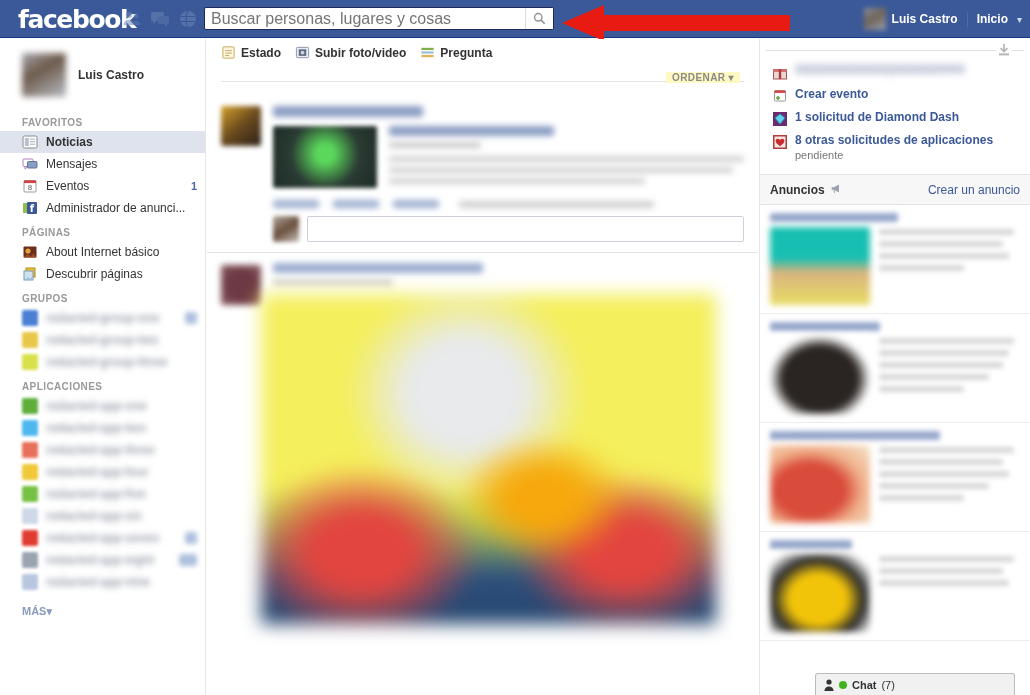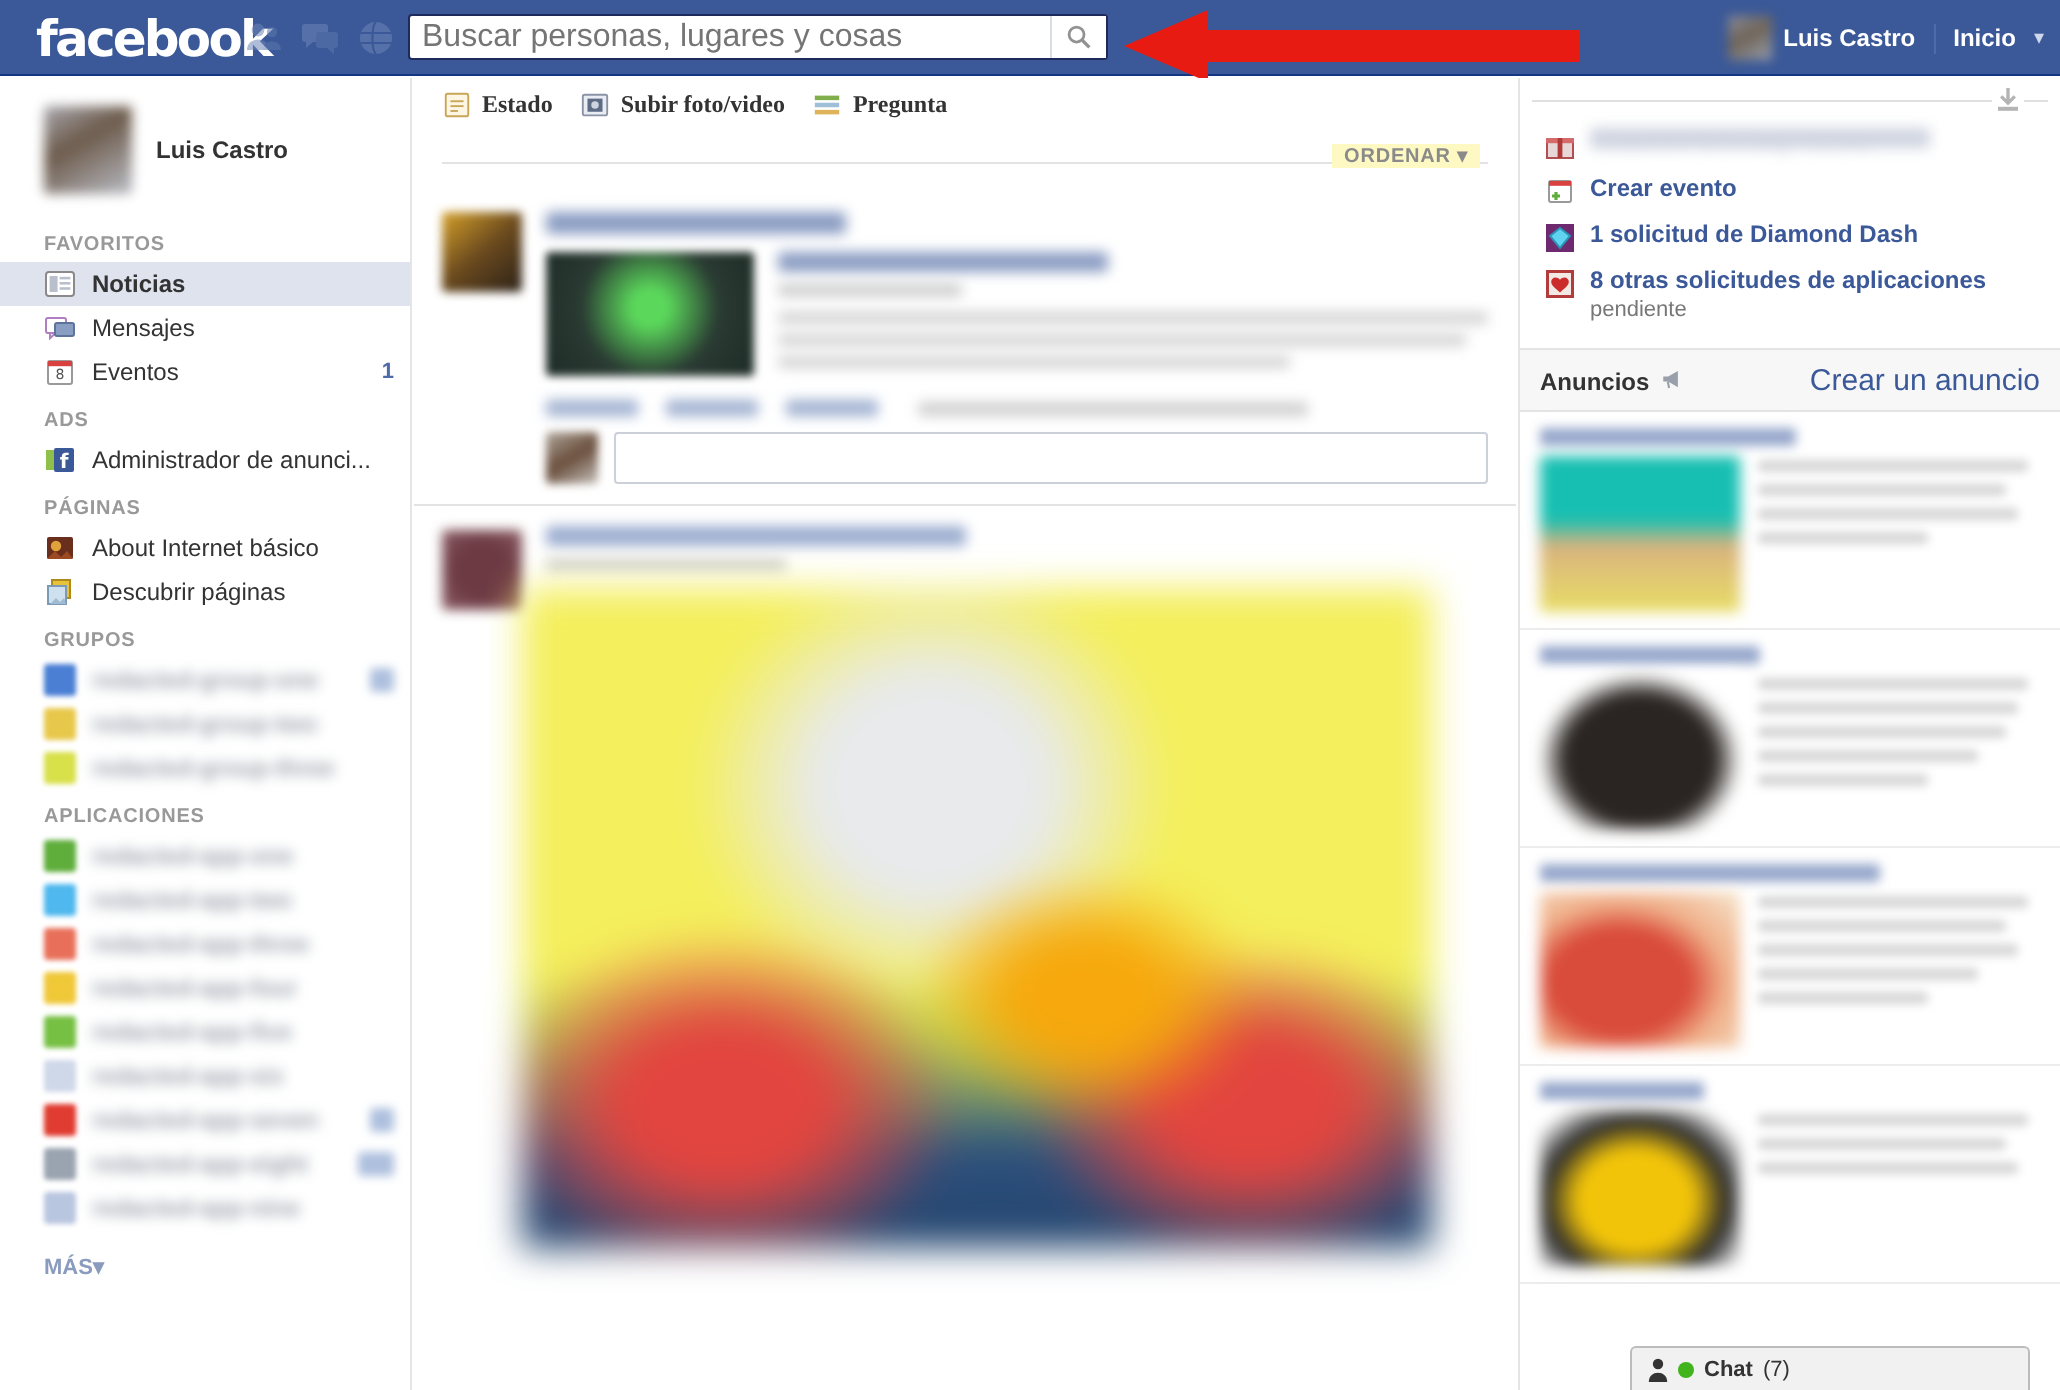--- a/index.html
+++ b/index.html
@@ -93,21 +93,21 @@
   .nav-item.redact .nav-label {
     filter: blur(3.2px); color:#9aa0ab; font-weight: bold;
   }
   .nav-item.redact .nav-badge { filter: blur(2.4px); background:#aec0de; color:#aec0de; border-radius:2px; padding:0 3px;}
   .sw { width:16px;height:16px;border-radius:2px;filter: blur(1.4px); }
 
   .more-link { padding: 12px 0 0 22px; font-size: 11px; font-weight:bold; color:#8b9bbd; cursor:pointer;}
 
   
   .center-col { position: absolute; left: 207px; top: 0; width: 551px; height: 656px; }
-  .composer { padding: 6px 14px 0 14px; font-family: Liberation Serif, serif; }
+  .composer { padding: 6px 14px 0 14px; }
   .comp-tabs { display:flex; align-items:center; gap: 14px; margin-bottom: 8px; }
   .comp-tab { display:flex; align-items:center; gap:5px; font-size: 12px; font-weight:bold; color:#333; cursor:pointer; }
   .comp-tab .ct-ico { width:15px;height:15px; }
   .comp-box {
     height: 28px; border:1px solid #ccd0d9; border-radius: 2px; background:#fff;
     display:flex; align-items:center; padding: 0 8px; color:#777; font-size: 12px; cursor: text;
     box-shadow: inset 0 1px 1px rgba(0,0,0,.03);
   }
   .sort-row { position: relative; height: 26px; margin: 6px 14px 0 14px; }
   .sort-row .line { position:absolute; top:13px; left:0; right:0; height:1px; background:#e3e3e3; }
@@ -170,21 +170,21 @@
   .req-sub { color:#777; font-weight: normal; font-size: 11px; display:block; }
   .req-item.redact .req-text { filter: blur(3.2px); background:#cfd4e0; color:#cfd4e0; border-radius:2px; width: 170px; height: 10px; }
 
   .ads-head {
     display:flex; align-items:center; justify-content:space-between;
     margin: 8px 0 0 0; padding: 7px 10px 6px 10px;
     border-top:1px solid #e3e3e3; border-bottom:1px solid #e3e3e3;
     background:#f7f7f7;
   }
   .ads-title { font-size: 12px; font-weight:bold; color:#333; display:flex; align-items:center; gap:5px; }
-  .ads-create { font-size: 15px; color:#3b5998; cursor:pointer; }
+  .ads-create { font-size: 12px; color:#3b5998; cursor:pointer; }
 
   .ad { padding: 8px 10px 8px 10px; border-bottom:1px solid #ececec; }
   .ad-title { height: 9px; width: 128px; background:#97a8cc; border-radius:2px; filter: blur(2.6px); margin-bottom: 5px; }
   .ad-title.w2 { width: 110px; }
   .ad-title.w3 { width: 170px; }
   .ad-title.w4 { width: 82px; }
   .ad-row { display:flex; gap: 9px; }
   .ad-img { width: 100px; height: 78px; flex:0 0 100px; border-radius:2px; filter: blur(3.4px); }
   .ad-img.a1 { background: linear-gradient(180deg,#17bfb2 0 40%, #d9b37e 58%, #e8dd66 100%); }
   .ad-img.a2 { background: radial-gradient(ellipse at 50% 55%, #2a2522 0 52%, #ffffff 72%); }
@@ -298,21 +298,20 @@
         <svg viewBox="0 0 16 16" width="16" height="16">
             <rect x="2" y="2.5" width="12" height="11.5" rx="1" fill="#fff" stroke="#9a9a9a"></rect>
             <rect x="2" y="2.5" width="12" height="2.6" fill="#d94040"></rect>
             <text x="8" y="11.6" font-size="7" text-anchor="middle" fill="#555" font-family="DejaVu Sans">8</text>
           </svg>
       </span>
       <span class="nav-label">Eventos</span>
       <span class="nav-badge">1</span>
     </div>
 
-    <div class="sec-label">ADS</div>
     <div class="nav-item">
       <span class="nav-ico">
         <svg viewBox="0 0 16 16" width="16" height="16">
             <rect x="1" y="3" width="10" height="10" fill="#8ec04a"></rect>
             <rect x="5" y="2" width="10" height="12" rx="1" fill="#3b5998"></rect>
             <text x="10" y="12" font-size="10" text-anchor="middle" fill="#fff" font-family="DejaVu Sans" font-weight="bold">f</text>
           </svg>
       </span>
       <span class="nav-label">Administrador de anunci...</span>
     </div>

